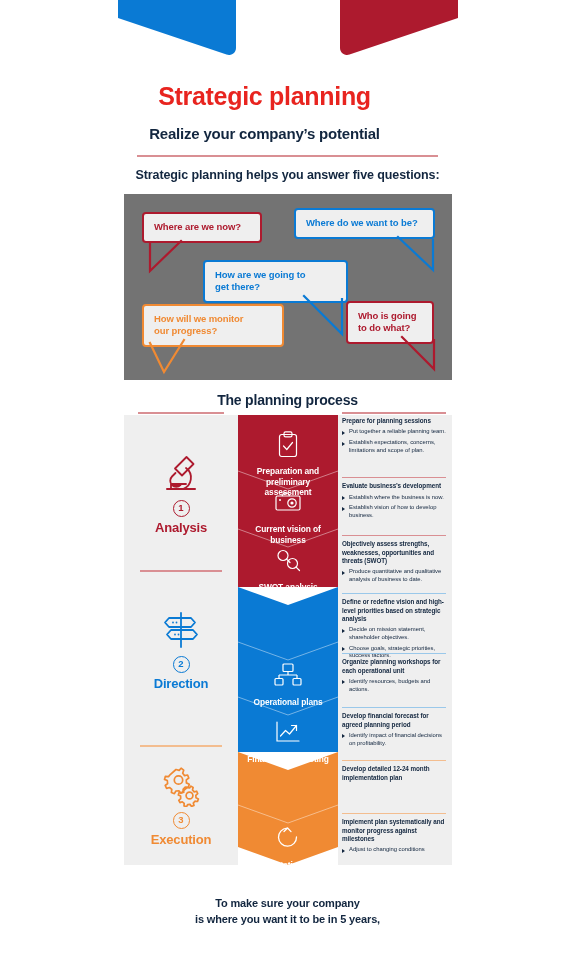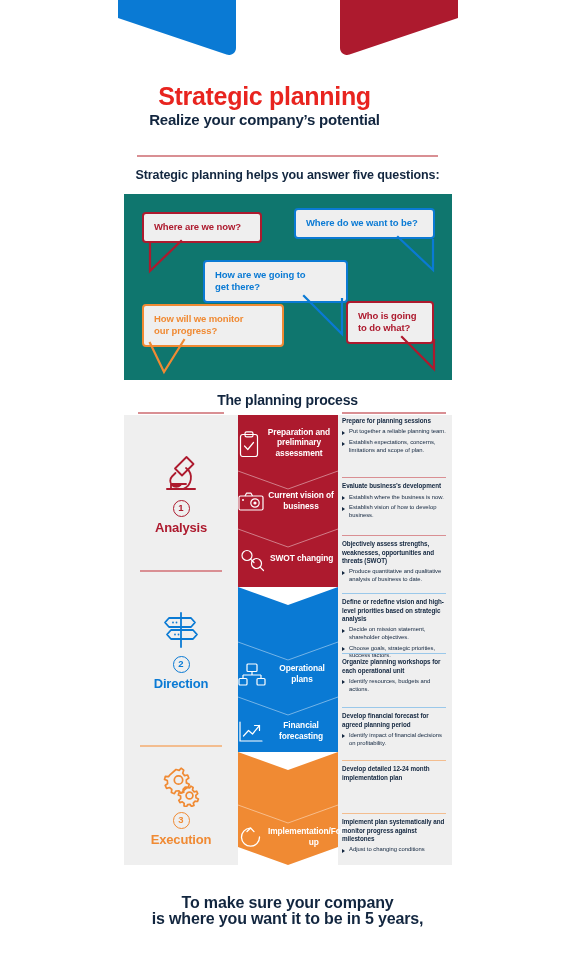--- a/index.html
+++ b/index.html
@@ -16,35 +16,35 @@
   .banner svg { display: block; }
 
   
   .title-block { position: absolute; top: 82px; left: 0; width: 506px; text-align: center; padding-left: 23px; }
   .main-title {
     color: #e8241f; font-size: 25px; font-weight: bold; letter-spacing: -0.3px;
     line-height: 29px;
   }
   .sub-title {
     color: #12263f; font-size: 15px; font-weight: bold; letter-spacing: -0.2px;
-    margin-top: 0;
+    margin-top: 14px;
   }
   .rule {
     position: absolute; top: 155px; left: 137px; width: 301px; height: 2px;
     background: #d98f93;
   }
   .section-q {
     position: absolute; top: 168px; left: 0; width: 575px; text-align: center;
     color: #12263f; font-size: 12.5px; font-weight: bold; letter-spacing: -0.1px;
   }
 
   
   .q-panel {
     position: absolute; left: 124px; top: 194px; width: 328px; height: 186px;
-    background: #0f766e;
+    background: #737373;
   }
   .bubble { position: absolute; }
   .bubble .box {
     border: 2px solid; border-radius: 4px; background: #efefef;
     padding: 7px 10px 8px 10px;
     font-size: 9.5px; font-weight: bold; line-height: 12px; letter-spacing: -0.1px;
   }
   .bubble svg { position: absolute; display: block; overflow: visible; }
 
   
@@ -68,21 +68,21 @@
     width: 17px; height: 17px; border: 1.6px solid; border-radius: 50%;
     margin: 3px auto 3px auto; font-size: 9.5px; font-weight: bold;
     line-height: 14px; text-align:center;
   }
   .stage .lbl { font-size: 13px; font-weight: bold; letter-spacing: -0.2px; }
   .stage-div { position: absolute; left: 16px; width: 82px; height: 1.5px; }
 
   
   .step {
     position: absolute; left: 0; width: 100px;
-    display: flex; align-items: center; justify-content: flex-start;
+    display: flex; flex-direction: column; align-items: center; justify-content: flex-start;
   }
   .step .sicon { margin-top: 10px; height: 30px; display:flex; align-items:center; justify-content:center; }
   .step .slbl {
     color: #fff; font-size: 8.4px; font-weight: bold; line-height: 10.5px;
     text-align: center; letter-spacing: -0.1px; margin-top: 7px; padding: 0 4px;
   }
 
   
   .detail { position: absolute; left: 0; width: 114px; padding: 0 6px 0 4px; }
   .detail .dline { height: 1.4px; margin-bottom: 4px; }
@@ -97,21 +97,21 @@
   }
   .detail li::before {
     content: ""; position: absolute; left: 0; top: 2.6px;
     width: 0; height: 0; border-left: 3px solid currentColor;
     border-top: 2px solid transparent; border-bottom: 2px solid transparent;
   }
 
   
   .footer {
     position: absolute; top: 895px; left: 0; width: 575px; text-align: center;
-    color: #12263f; font-size: 16px; font-weight: bold; line-height: 16px;
+    color: #12263f; font-size: 11px; font-weight: bold; line-height: 16px;
     letter-spacing: -0.15px;
   }
   .footer .cta { color: #e8241f; }
 </style>
 </head>
 <body>
 
 <div id="page">
 
   <div class="banner" style="left:118px;">
@@ -231,21 +231,21 @@
 
       <div class="step" style="top:120px;">
         <div class="sicon">
           <svg width="28" height="24" viewBox="0 0 28 24" aria-hidden="true">
             <circle cx="9" cy="7.5" r="5" fill="none" stroke="#fff" stroke-width="1.2"></circle>
             <path d="M12.6 11.1 L16 14.5" stroke="#fff" stroke-width="1.2" stroke-linecap="round"></path>
             <circle cx="18.5" cy="15.5" r="5" fill="none" stroke="#fff" stroke-width="1.2"></circle>
             <path d="M22.1 19.1 L25.5 22.5" stroke="#fff" stroke-width="1.2" stroke-linecap="round"></path>
           </svg>
         </div>
-        <div class="slbl">SWOT changing</div>
+        <div class="slbl">SWOT analysis</div>
       </div>
 
 
       <div class="step" style="top:235px;">
         <div class="sicon">
           <svg width="28" height="24" viewBox="0 0 28 24" aria-hidden="true">
             <rect x="9" y="1" width="10" height="7.5" rx="1" fill="none" stroke="#fff" stroke-width="1.2"></rect>
             <path d="M14 8.5 V12 M5 12 H23 M5 12 V15.5 M23 12 V15.5" stroke="#fff" stroke-width="1.2" fill="none"></path>
             <rect x="1" y="15.5" width="8" height="6.5" rx="1" fill="none" stroke="#fff" stroke-width="1.2"></rect>
             <rect x="19" y="15.5" width="8" height="6.5" rx="1" fill="none" stroke="#fff" stroke-width="1.2"></rect>

